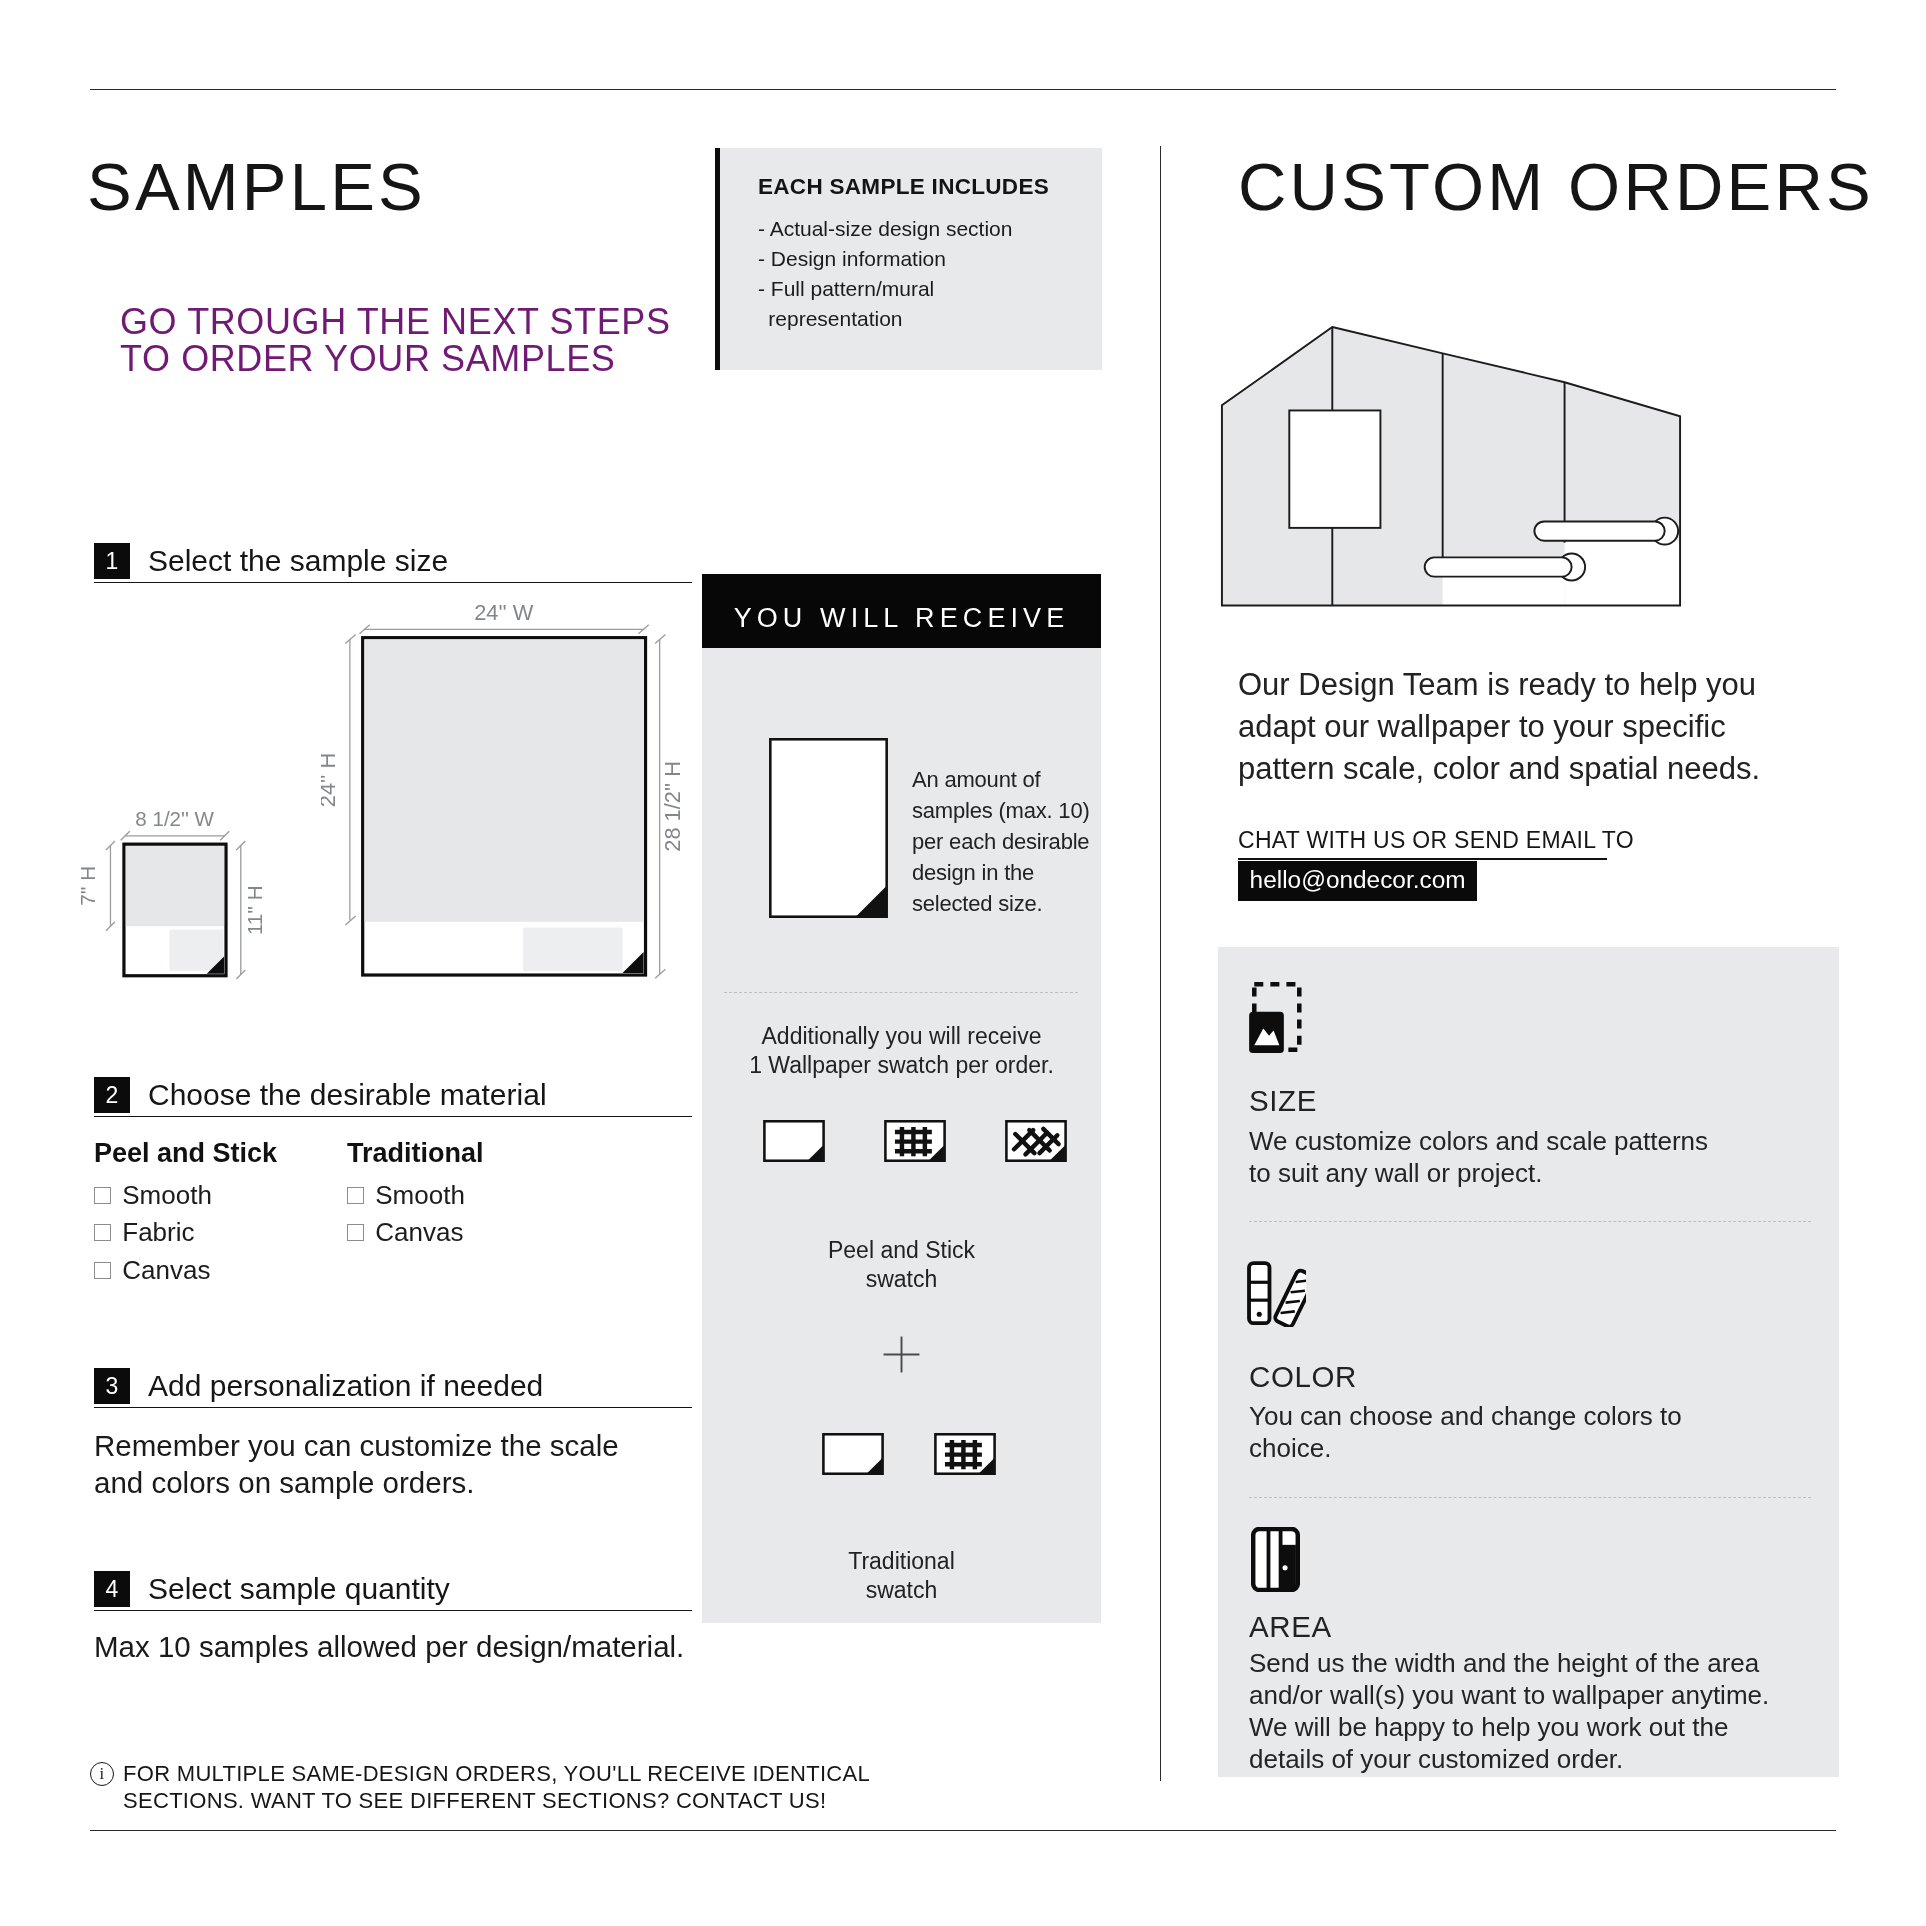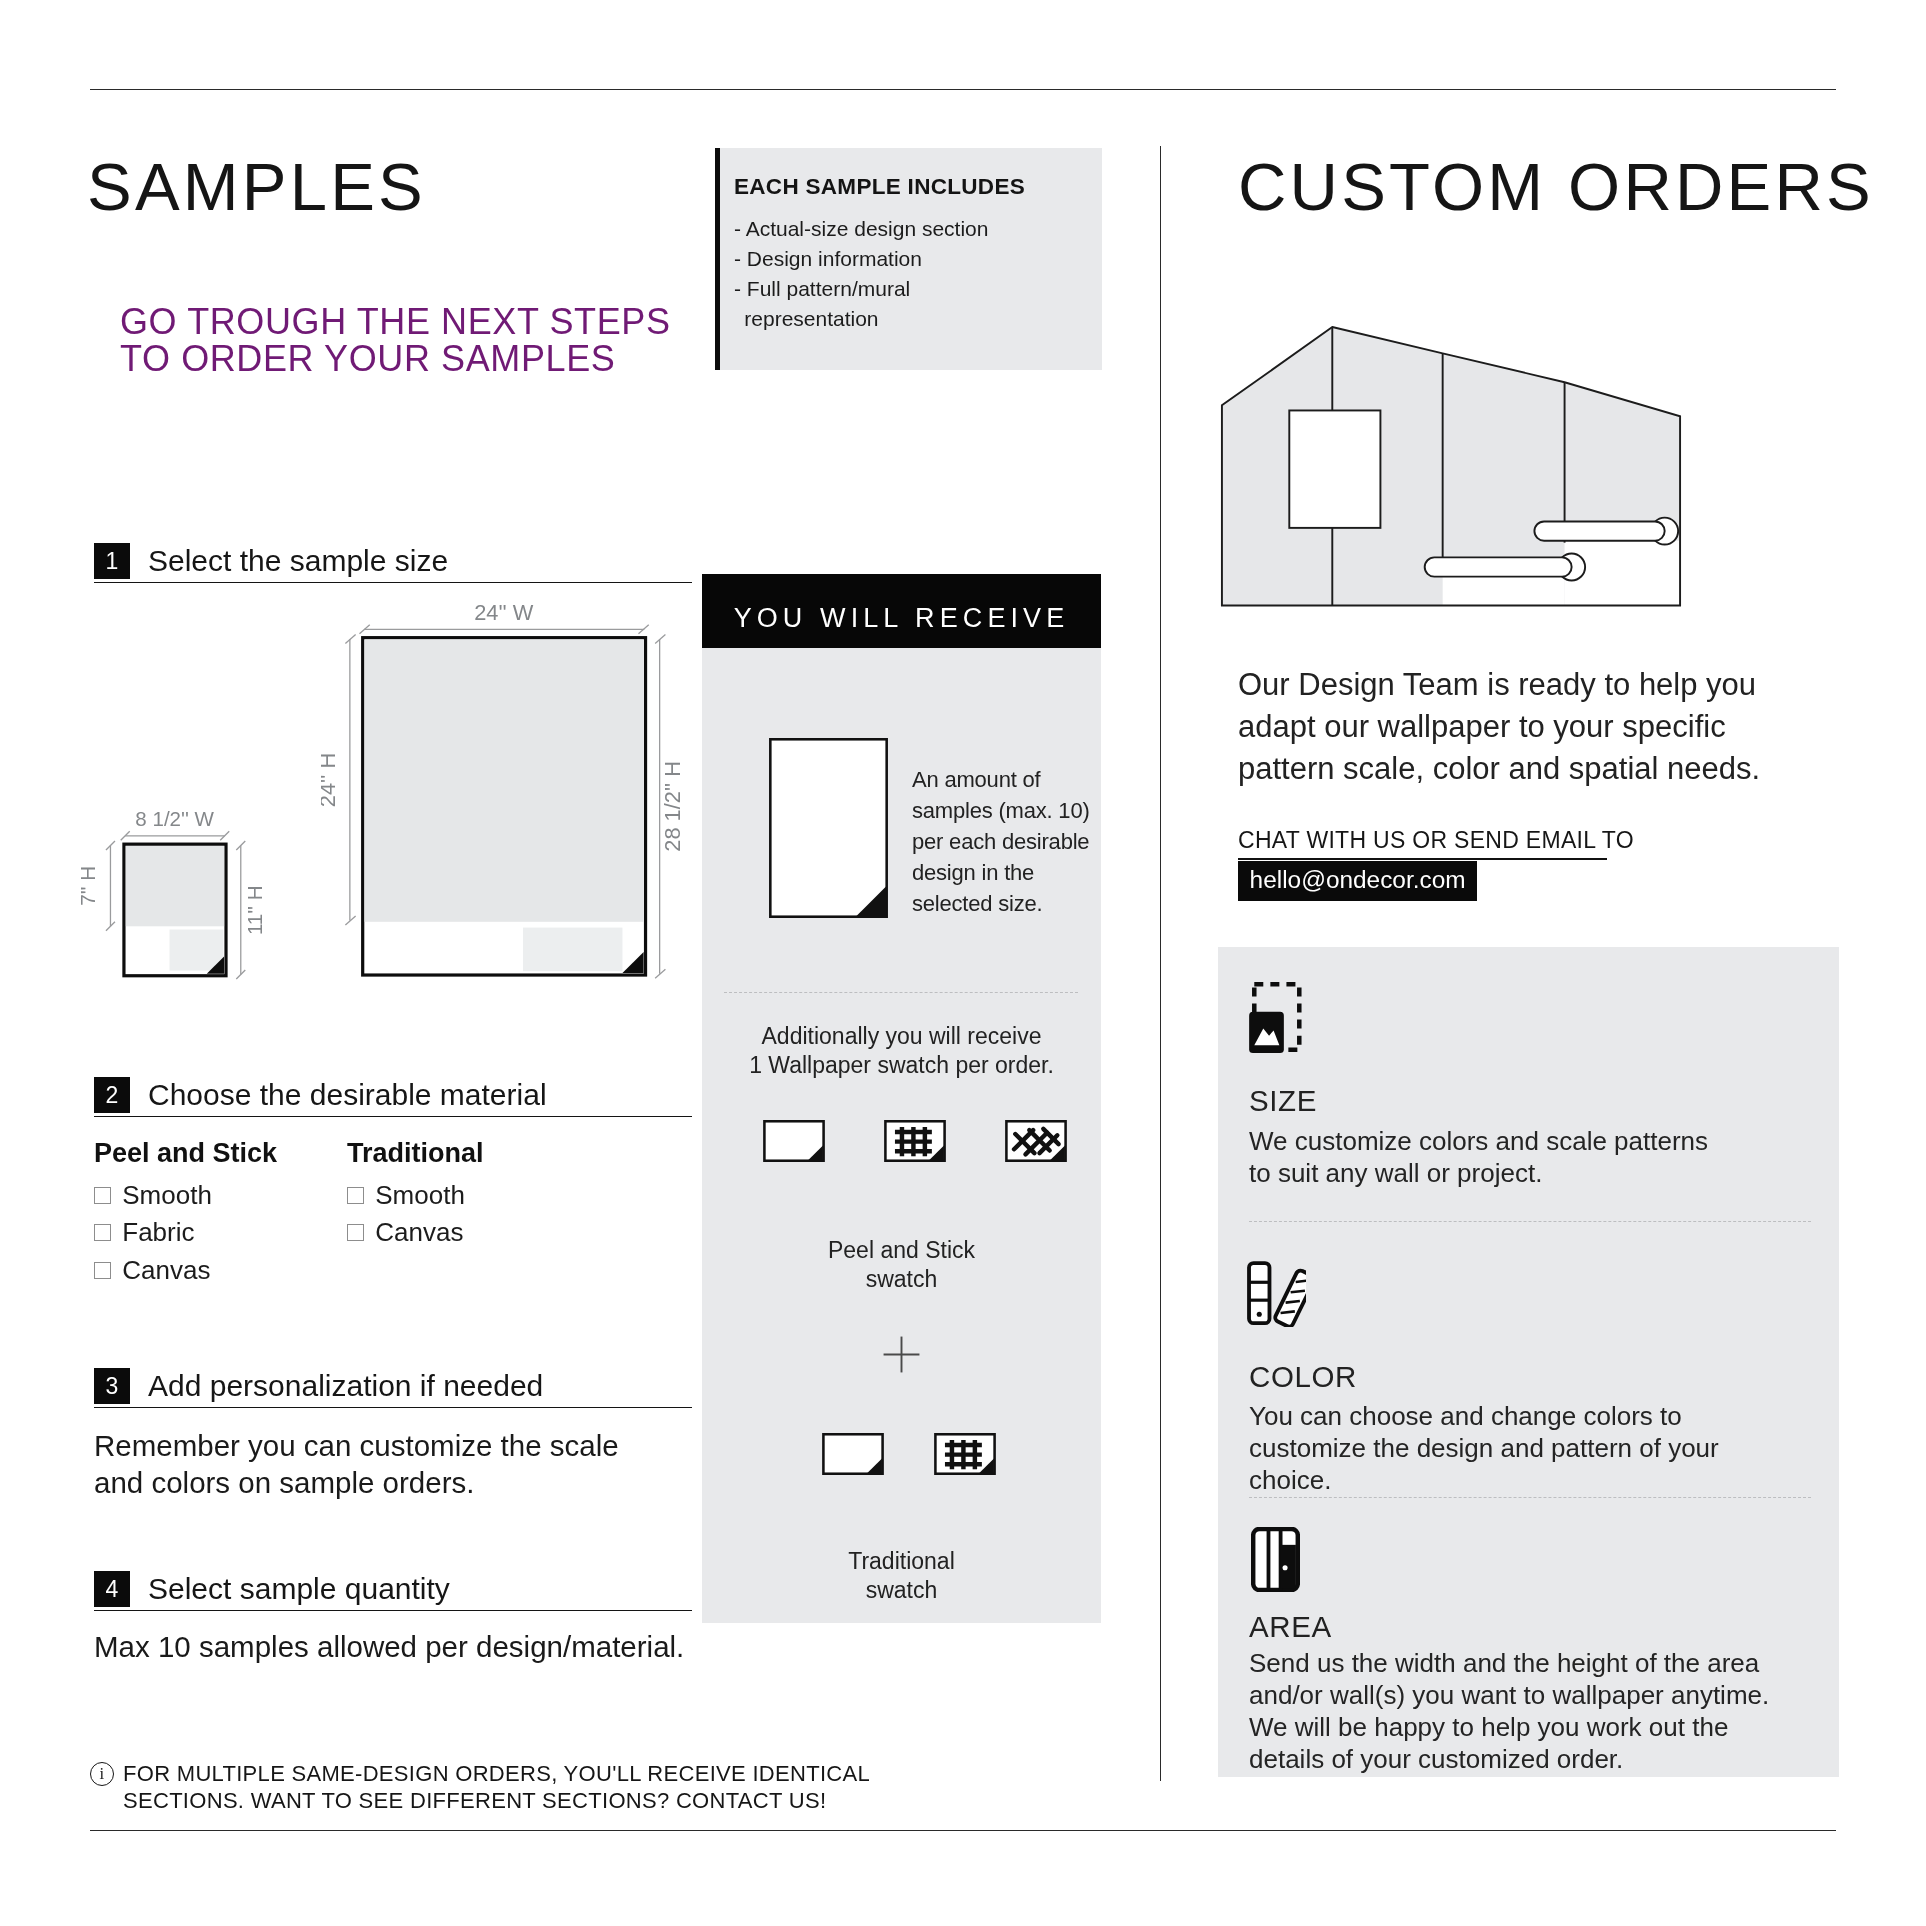--- a/index.html
+++ b/index.html
@@ -2,21 +2,21 @@
 <html style="font-size:10.3px"><head>
 <meta charset="utf-8">
 <style>
   html,body{margin:0;padding:0;background:#fff;}
   body{width:1926px;height:1926px;position:relative;font-family:"Liberation Sans",sans-serif;color:#111;}
   .abs{position:absolute;}
   .hr{background:#2a2a2a;height:1.3px;}
   .vr{background:#2a2a2a;width:1.3px;}
   .big-title{font-size:67px;letter-spacing:3.2px;font-weight:400;color:#151515;white-space:nowrap;}
   .subtitle{font-size:36px;line-height:37px;letter-spacing:0.6px;color:#701a75;white-space:nowrap;margin-left:26px;}
-  .includes-box{background:#e8e9eb;border-left:5.8px solid #0c0c0c;box-sizing:border-box;padding:26px 13px 0 14px;}
+  .includes-box{background:#e8e9eb;border-left:5.8px solid #0c0c0c;box-sizing:border-box;padding:26px 13px 0 38px;}
   .includes-title{font-size:22.5px;font-weight:700;letter-spacing:0.3px;margin-bottom:14px;color:#141414;}
   .includes-item{font-size:21px;line-height:30px;color:#1c1c1c;white-space:nowrap;}
   .includes-item.indent{padding-left:10.3px;}
   .step-header{border-bottom:1.9px solid #141414;}
   .step-num{position:absolute;left:0;top:0;width:36px;height:36px;background:#0b0b0b;color:#fff;font-size:23px;display:flex;align-items:center;justify-content:center;}
   .step-title{position:absolute;left:54px;top:1.3px;font-size:30px;color:#161616;white-space:nowrap;}
   .mat-title{font-size:27px;font-weight:700;color:#111;}
   .mat-item{font-size:26px;color:#1c1c1c;display:flex;align-items:center;}
   .checkbox{width:16.7px;height:16.7px;border:1.9px solid #8d8d8d;display:inline-block;margin-right:11.6px;box-sizing:border-box;}
   .body-text{font-size:29.5px;line-height:37px;color:#1a1a1a;white-space:nowrap;}
@@ -297,21 +297,20 @@
       <line x1="45" y1="82" x2="64" y2="70"></line>
   </g>
   <rect x="3" y="8" width="32" height="94" rx="7" fill="#ffffff" stroke="#0d0d0d" stroke-width="6"></rect>
   <line x1="3" y1="38" x2="35" y2="38" stroke="#0d0d0d" stroke-width="5"></line>
   <line x1="3" y1="66" x2="35" y2="66" stroke="#0d0d0d" stroke-width="5"></line>
   <circle cx="19" cy="88" r="4" fill="#0d0d0d"></circle>
 </svg>
 <div class="abs feat-name" style="left:1249px;top:1360px;">COLOR</div>
 <div class="abs feat-body" style="left:1249px;top:1400px;">
   <div>You can choose and change colors to</div>
-  <div>customize the design and pattern of your</div>
   <div>choice.</div>
 </div>
 <div class="abs dashed" style="left:1249px;top:1497px;width:562px;"></div>
 
 <svg class="abs" style="left:1251px;top:1527px;" width="49" height="65" viewBox="0 0 76 102">
   <rect x="3" y="3" width="70" height="96" rx="10" fill="#ffffff" stroke="#0d0d0d" stroke-width="7"></rect>
   <line x1="27" y1="3" x2="27" y2="99" stroke="#0d0d0d" stroke-width="6"></line>
   <line x1="46" y1="3" x2="46" y2="99" stroke="#0d0d0d" stroke-width="6"></line>
   <rect x="46" y="28" width="24" height="68" fill="#0d0d0d"></rect>
   <circle cx="53" cy="64" r="4" fill="#ffffff"></circle>

